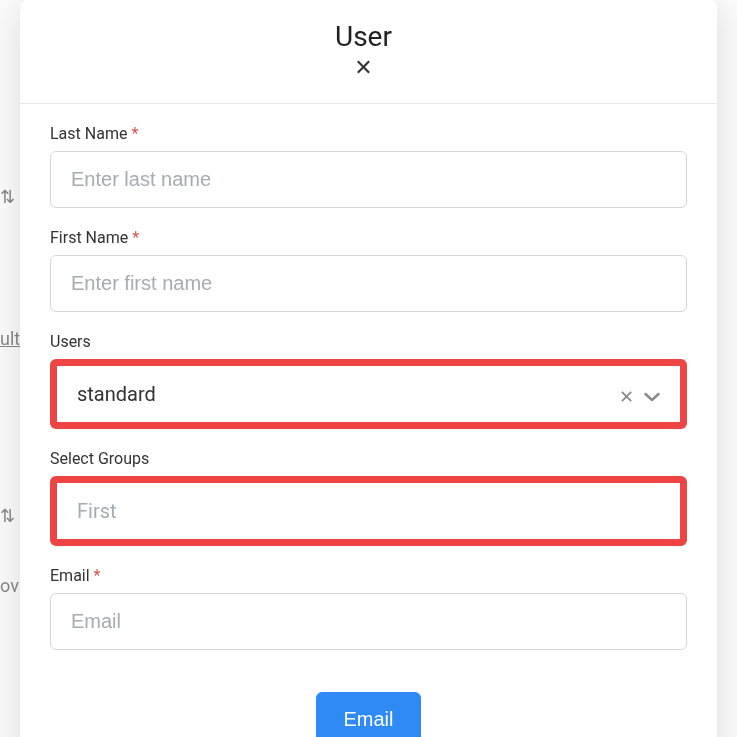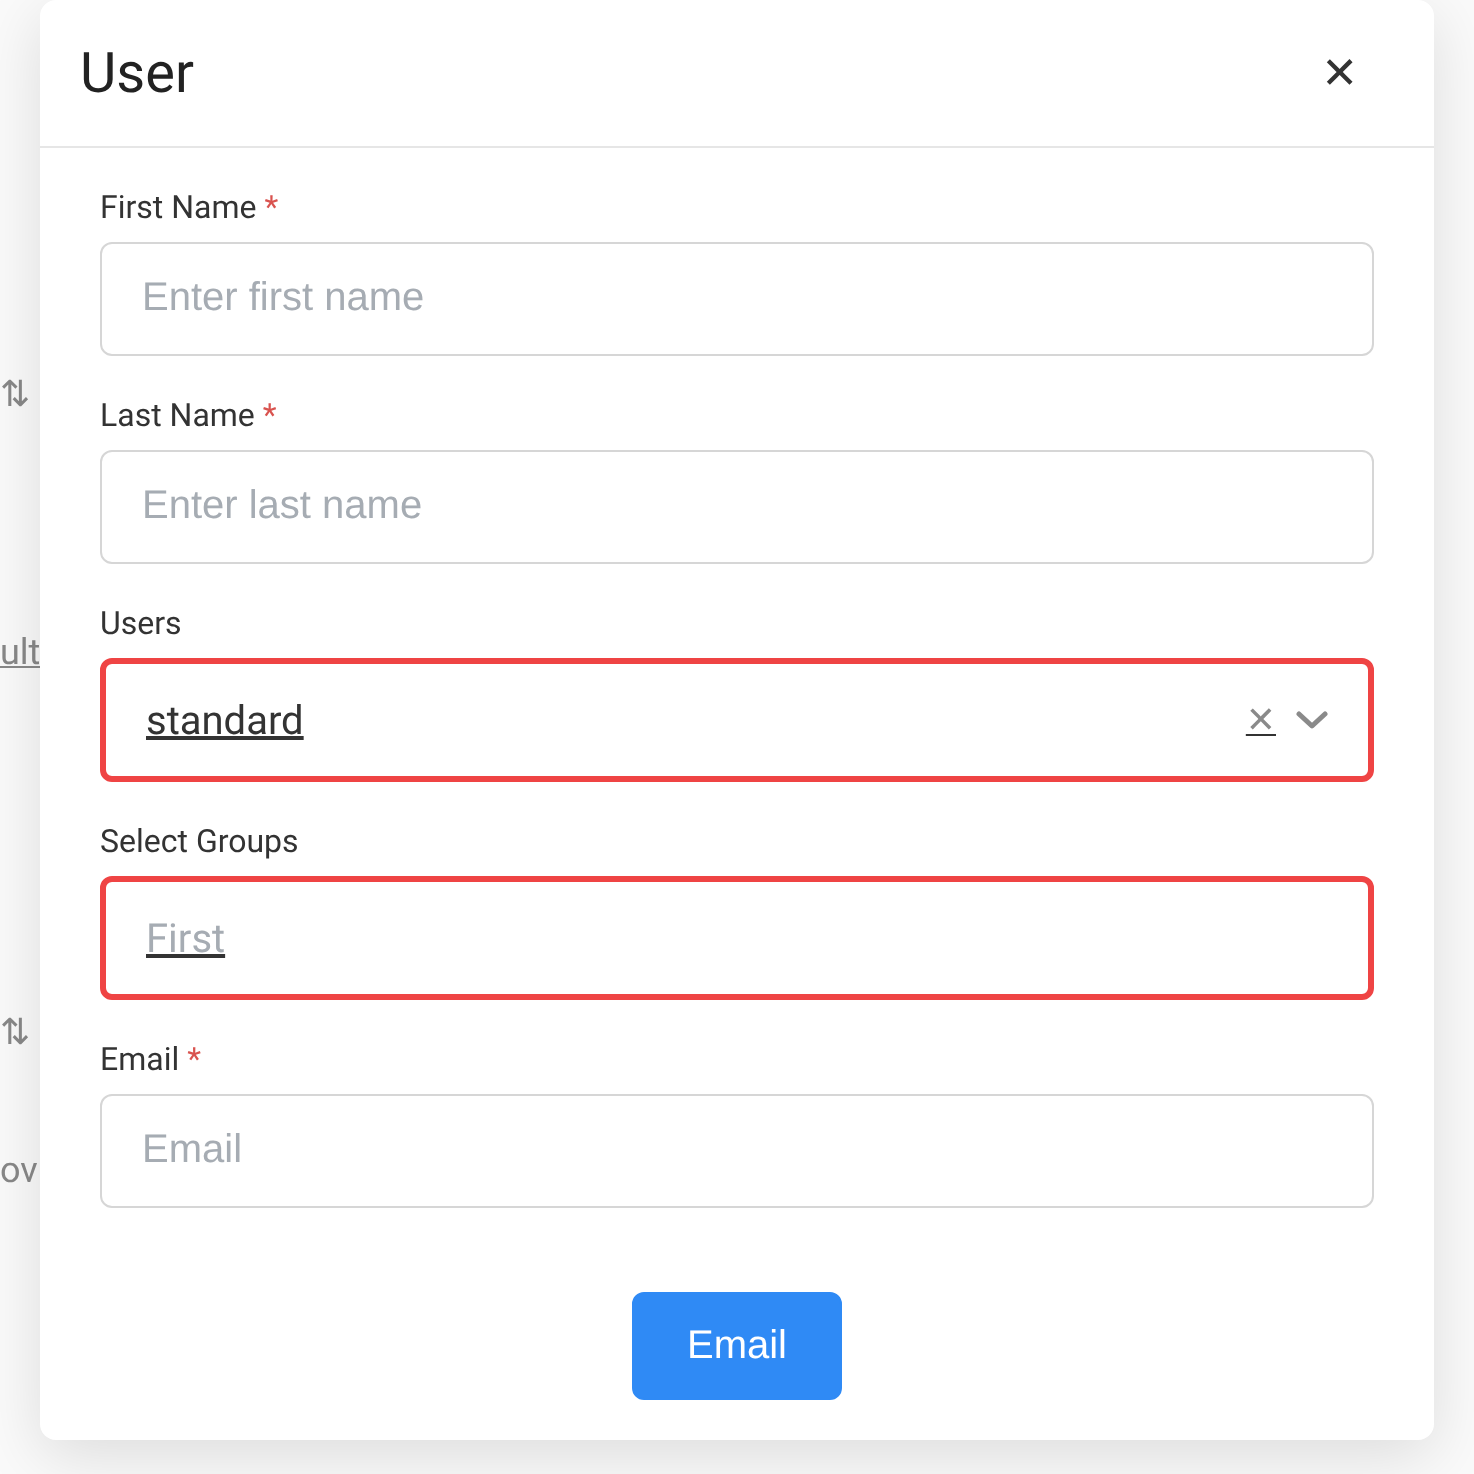--- a/index.html
+++ b/index.html
@@ -36,20 +36,21 @@
       background: #fff;
       border-radius: 8px;
       box-shadow: 0 8px 32px rgba(0,0,0,0.12);
     }
     .modal-header {
       display: flex;
       align-items: center;
       justify-content: space-between;
       padding: 20px 30px 20px 20px;
       border-bottom: 1px solid #e6e6e6;
+      flex-direction: column;
     }
     .modal-title {
       font-size: 28px;
       font-weight: 400;
       color: #222;
     }
     .close-x {
       font-size: 22px;
       color: #333;
       cursor: pointer;
@@ -82,29 +83,28 @@
       color: #333;
       background: #fff;
     }
     .form-input::placeholder {
       color: #a6acb3;
     }
     .form-select {
       width: 100%;
       padding: 16px 20px;
       font-size: 20px;
-      border: 3px solid #ef4444;
+      border: 7px solid #ef4444;
       border-radius: 6px;
       color: #333;
       background: #fff;
       display: flex;
-      align-items: center;
+      align-items: flex-end;
       justify-content: space-between;
       cursor: pointer;
-      text-decoration: underline;
     }
     .form-select.placeholder .select-value {
       color: #a6acb3;
     }
     .select-value {
       flex: 1;
       text-align: left;
     }
     .select-icons {
       display: flex;
@@ -146,47 +146,47 @@
       background: #2f8af5;
       color: #fff;
       border-color: #2f8af5;
     }
   </style>
 </head>
 <body>
 
 <div class="backdrop">
   <span class="backdrop-hint" style="top:186px;left:0;">⇅</span>
-  <span class="backdrop-hint" style="top:316px;left:0;text-decoration:underline;">ult</span>
+  <span class="backdrop-hint" style="top:328px;left:0;text-decoration:underline;">ult</span>
   <span class="backdrop-hint" style="top:505px;left:0;">⇅</span>
   <span class="backdrop-hint" style="top:575px;left:0;">ov</span>
 </div>
 
 <div class="modal">
   <div class="modal-header">
     <h2 class="modal-title">User</h2>
     <button class="close-x">✕</button>
   </div>
 
   <div class="modal-body">
 
     <div class="form-group">
       <label class="form-label">
+        <span>Last Name</span>
+        <span class="required">*</span>
+      </label>
+      <input type="text" class="form-input" placeholder="Enter last name" style="">
+    </div>
+
+    <div class="form-group">
+      <label class="form-label">
         <span>First Name</span>
         <span class="required">*</span>
       </label>
       <input type="text" class="form-input" placeholder="Enter first name" style="">
-    </div>
-
-    <div class="form-group">
-      <label class="form-label">
-        <span>Last Name</span>
-        <span class="required">*</span>
-      </label>
-      <input type="text" class="form-input" placeholder="Enter last name" style="">
     </div>
 
     <div class="form-group">
       <label class="form-label">
         <span>Users</span>
       </label>
       <div class="form-select">
         <span class="select-value">standard</span>
         <span class="select-icons">
           <button class="select-clear">✕</button>

